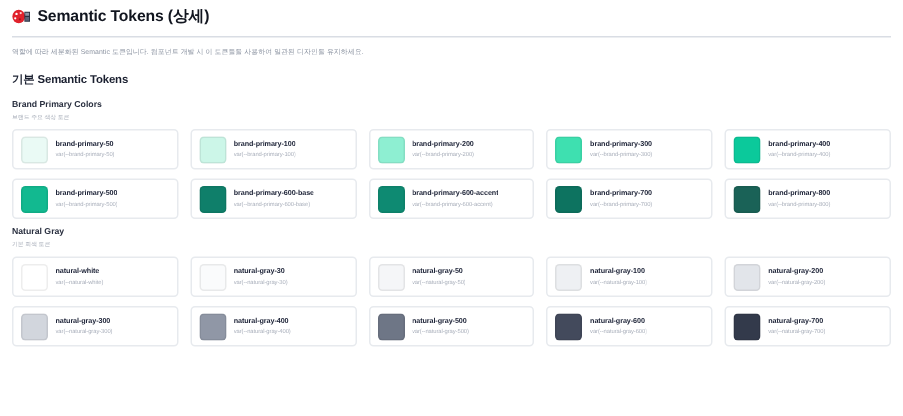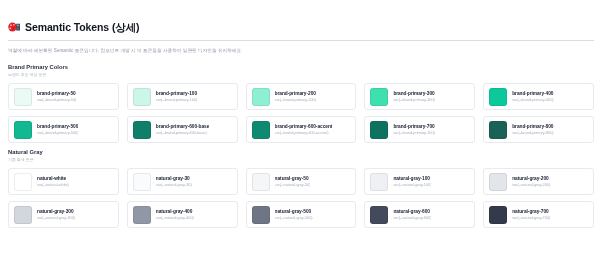--- a/index.html
+++ b/index.html
@@ -11,21 +11,21 @@
   }
   body {
     font-family: "Liberation Sans", sans-serif;
     color: #1f2430;
     -webkit-font-smoothing: antialiased;
   }
 
   .page {
     width: 602px;
     height: 277px;
-    padding: 21px 8px 0 8px;
+    padding: 5px 8px 0 8px;
     position: relative;
   }
 
   
   .doc-header {
     display: flex;
     align-items: center;
     gap: 4px;
     padding: 0 0 5px 0;
   }
@@ -147,20 +147,21 @@
       <path d="M17.6 5 L22.8 5 L22.8 9 L17.6 9 Z" fill="#8e96a6"></path>
       <path d="M17.6 10.5 L22.8 10.5 L22.8 15.6 L17.6 15.6 Z" fill="#5d6578"></path>
     </svg>
     <div class="doc-title">Semantic Tokens (상세)</div>
   </div>
 
   <div class="title-rule"></div>
 
   <div class="doc-desc">역할에 따라 세분화된 Semantic 토큰입니다. 컴포넌트 개발 시 이 토큰들을 사용하여 일관된 디자인을 유지하세요.</div>
 
+  <div class="section-title">기본 Semantic Tokens</div>
 
   <div class="group">
     <div class="group-title">Brand Primary Colors</div>
     <div class="group-sub">브랜드 주요 색상 토큰</div>
     <div class="token-grid">
       <div class="token-card">
         <div class="swatch" style="background: rgb(234, 250, 245);"></div>
         <div class="token-meta">
           <div class="token-name">brand-primary-50</div>
           <div class="token-var">var(--brand-primary-50)</div>

